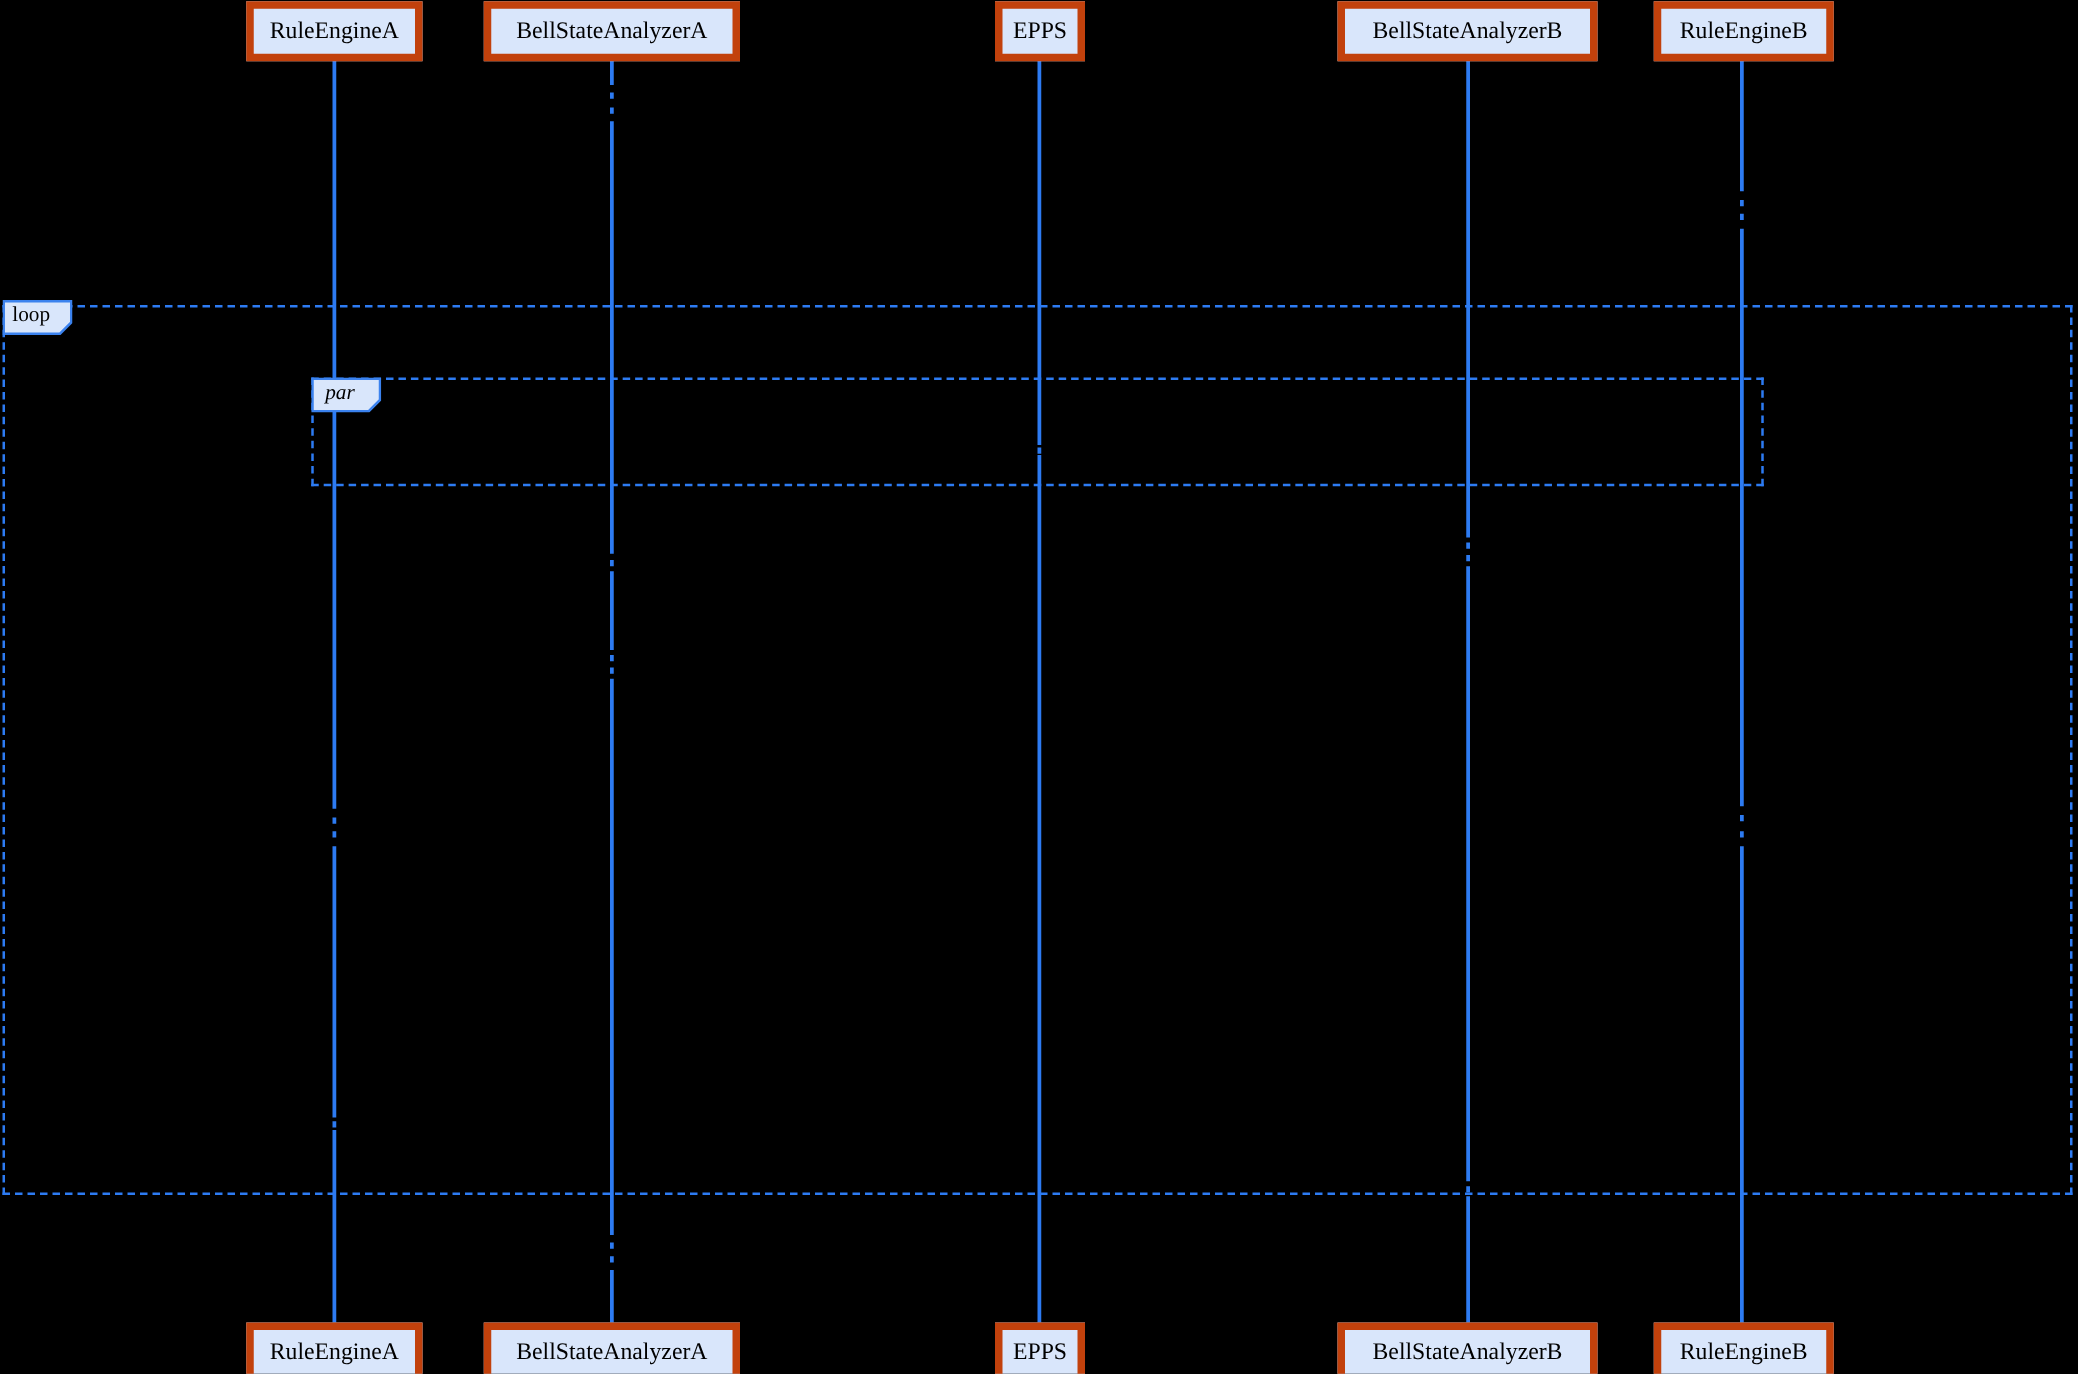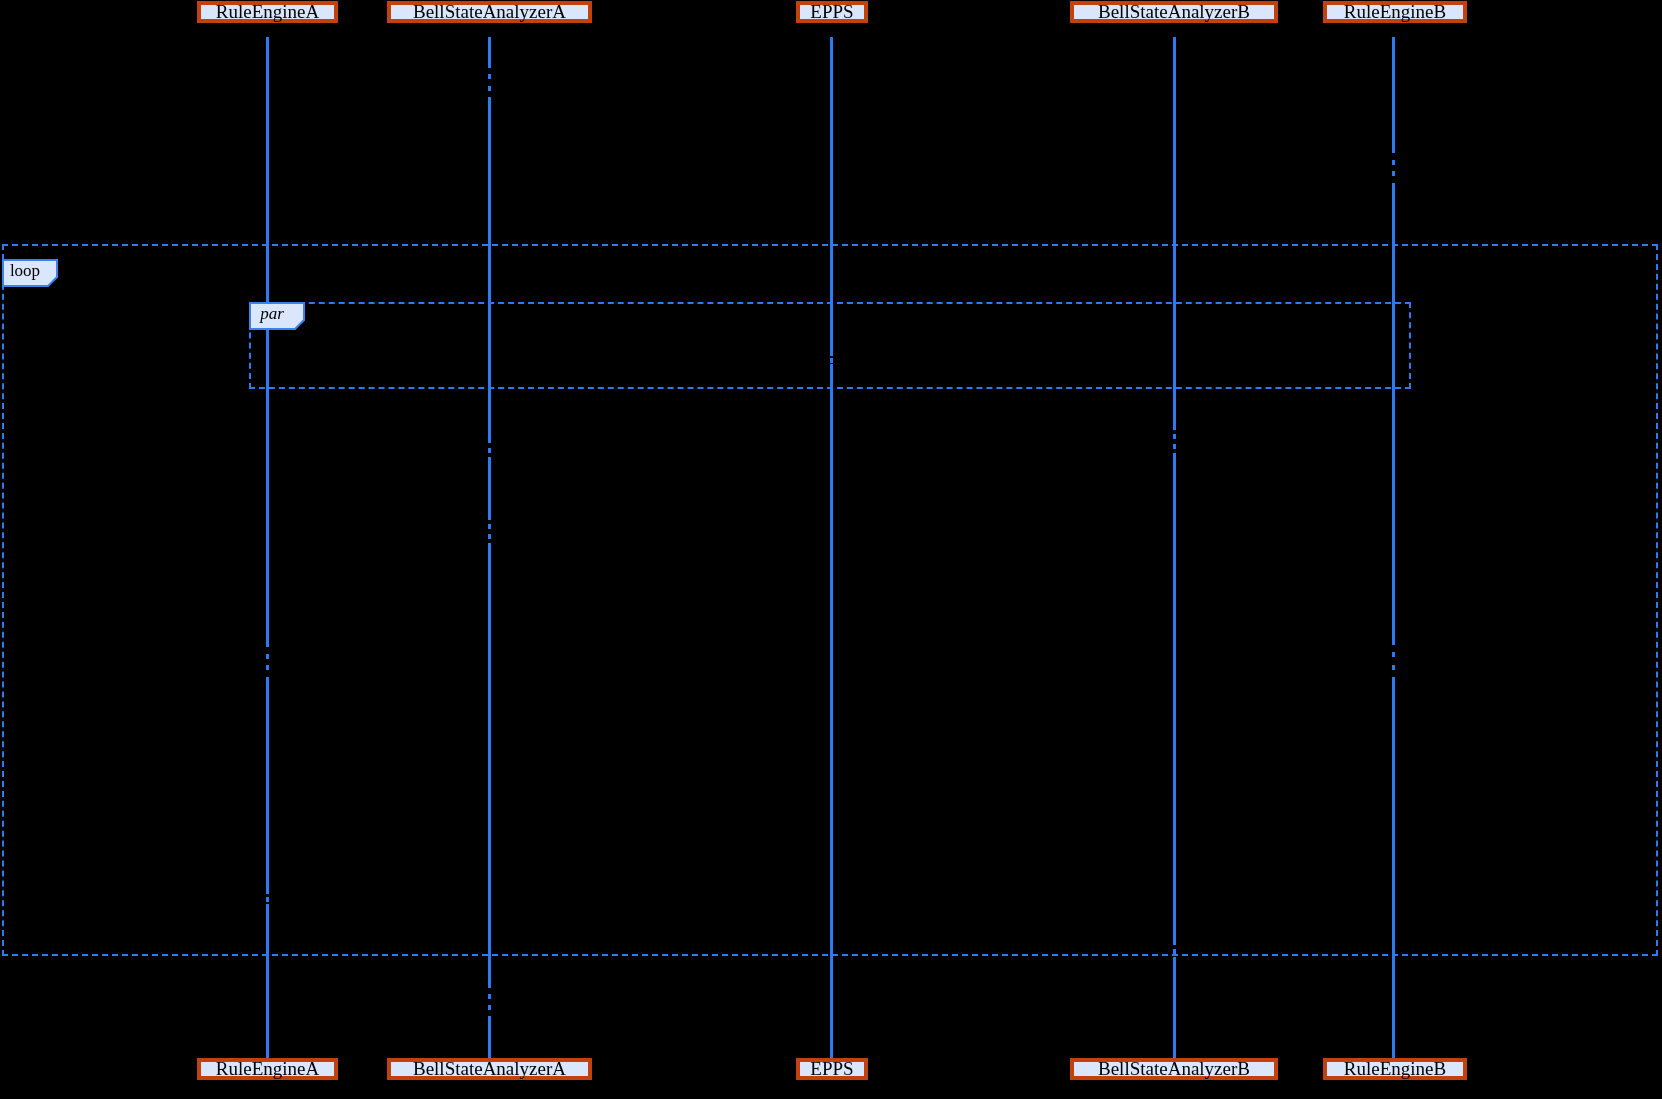--- a/index.html
+++ b/index.html
@@ -10,24 +10,24 @@
     font-family: "Liberation Serif", "DejaVu Serif", serif;
   }
   #canvas {
     position: relative;
     width: 1662px; height: 1099px;
     background: #000000;
   }
   
   .pbox {
     position: absolute;
-    height: 22px;
+    height: 48px;
     box-sizing: border-box;
     background: #D9E6FB;
-    border: 4px solid #c2410c;
+    border: 6px solid #c2410c;
     color: #000000;
     font-size: 19px;
     display: flex; align-items: center; justify-content: center;
     white-space: nowrap;
     z-index: 5;
   }
   
   .lifeline {
     position: absolute;
     width: 3px;
@@ -133,21 +133,21 @@
   <div class="gap" style="left:1389px; top:153px; height:30px;">
       <i class="dash"></i>
       <i class="dash"></i>
     </div>
   <div class="gap" style="left:1389px; top:645px; height:32px;">
       <i class="dash"></i>
       <i class="dash"></i>
     </div>
 
   <div class="frame" style="left:2px; top:244px; width:1656px; height:712px;"></div>
-  <div class="frag-label" style="left:2px; top:259px;">
+  <div class="frag-label" style="left:2px; top:240px;">
     <svg width="56" height="28" viewBox="0 0 56 28">
       <polygon points="1,1 55,1 55,18 46,27 1,27" fill="#D9E6FB" stroke="#3B82EE" stroke-width="2"></polygon>
     </svg>
     <span class="frag-text">loop</span>
   </div>
 
   <div class="frame" style="left:249px; top:302px; width:1162px; height:87px;"></div>
   <div class="frag-label" style="left:249px; top:302px;font-style:italic;">
     <svg width="56" height="28" viewBox="0 0 56 28">
       <polygon points="1,1 55,1 55,18 46,27 1,27" fill="#D9E6FB" stroke="#3B82EE" stroke-width="2"></polygon>

